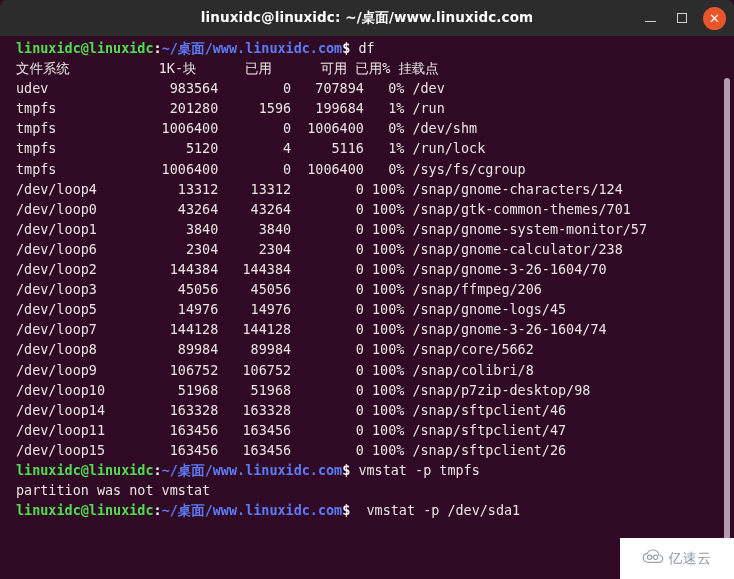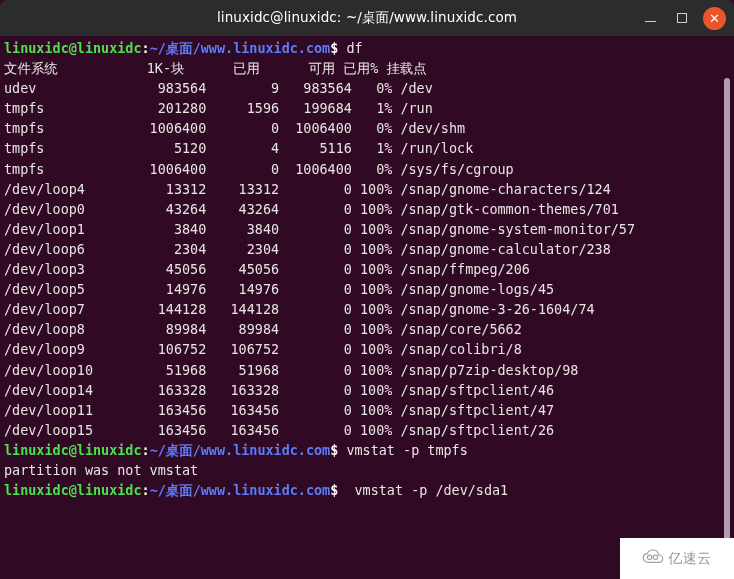--- a/index.html
+++ b/index.html
@@ -26,21 +26,21 @@
     border-top-right-radius: 7px;
     display: flex;
     align-items: center;
     justify-content: center;
     box-sizing: border-box;
   }
   #titlebar-title {
     color: #ffffff;
     font-family: "DejaVu Sans", sans-serif;
     font-size: 13.5px;
-    font-weight: normal;
+    font-weight: bold;
     letter-spacing: 0.1px;
     white-space: nowrap;
   }
   #win-controls {
     position: absolute;
     right: 8px;
     top: 0;
     height: 36px;
     display: flex;
     align-items: center;
@@ -86,21 +86,21 @@
     transform: translateY(-0.5px);
     font-size: 13px;
     line-height: 1;
   }
   
   #term {
     position: relative;
     height: 543px;
     background: #300a24;
     overflow: hidden;
-    padding: 3px 0 0 4px;
+    padding: 3px 0 0 16px;
     box-sizing: border-box;
   }
   .line {
     font-family: "DejaVu Sans Mono", monospace;
     font-size: 13.45px;
     line-height: 20.1px;
     white-space: pre;
     color: #e8e5e3;
     letter-spacing: 0px;
     height: 20.1px;
@@ -171,29 +171,30 @@
     </div>
   </div>
 
   <div id="term">
 
     <div class="line"><span class="g">linuxidc@linuxidc</span><span class="wb">:</span><span class="b">~/桌面/www.linuxidc.com</span><span class="wb">$</span><span class="w"> </span><span class="w">df</span></div>
 
     <div class="line">文件系统           1K-块      已用      可用 已用% 挂载点</div>
 
     <div id="df-rows">
-        <div class="line">udev               983564        9   983564   0% /dev</div>
+        <div class="line">udev               983564        0   707894   0% /dev</div>
         <div class="line">tmpfs              201280     1596   199684   1% /run</div>
         <div class="line">tmpfs             1006400        0  1006400   0% /dev/shm</div>
         <div class="line">tmpfs                5120        4     5116   1% /run/lock</div>
         <div class="line">tmpfs             1006400        0  1006400   0% /sys/fs/cgroup</div>
         <div class="line">/dev/loop4          13312    13312        0 100% /snap/gnome-characters/124</div>
         <div class="line">/dev/loop0          43264    43264        0 100% /snap/gtk-common-themes/701</div>
         <div class="line">/dev/loop1           3840     3840        0 100% /snap/gnome-system-monitor/57</div>
         <div class="line">/dev/loop6           2304     2304        0 100% /snap/gnome-calculator/238</div>
+        <div class="line">/dev/loop2         144384   144384        0 100% /snap/gnome-3-26-1604/70</div>
         <div class="line">/dev/loop3          45056    45056        0 100% /snap/ffmpeg/206</div>
         <div class="line">/dev/loop5          14976    14976        0 100% /snap/gnome-logs/45</div>
         <div class="line">/dev/loop7         144128   144128        0 100% /snap/gnome-3-26-1604/74</div>
         <div class="line">/dev/loop8          89984    89984        0 100% /snap/core/5662</div>
         <div class="line">/dev/loop9         106752   106752        0 100% /snap/colibri/8</div>
         <div class="line">/dev/loop10         51968    51968        0 100% /snap/p7zip-desktop/98</div>
         <div class="line">/dev/loop14        163328   163328        0 100% /snap/sftpclient/46</div>
         <div class="line">/dev/loop11        163456   163456        0 100% /snap/sftpclient/47</div>
         <div class="line">/dev/loop15        163456   163456        0 100% /snap/sftpclient/26</div>
       </div>

